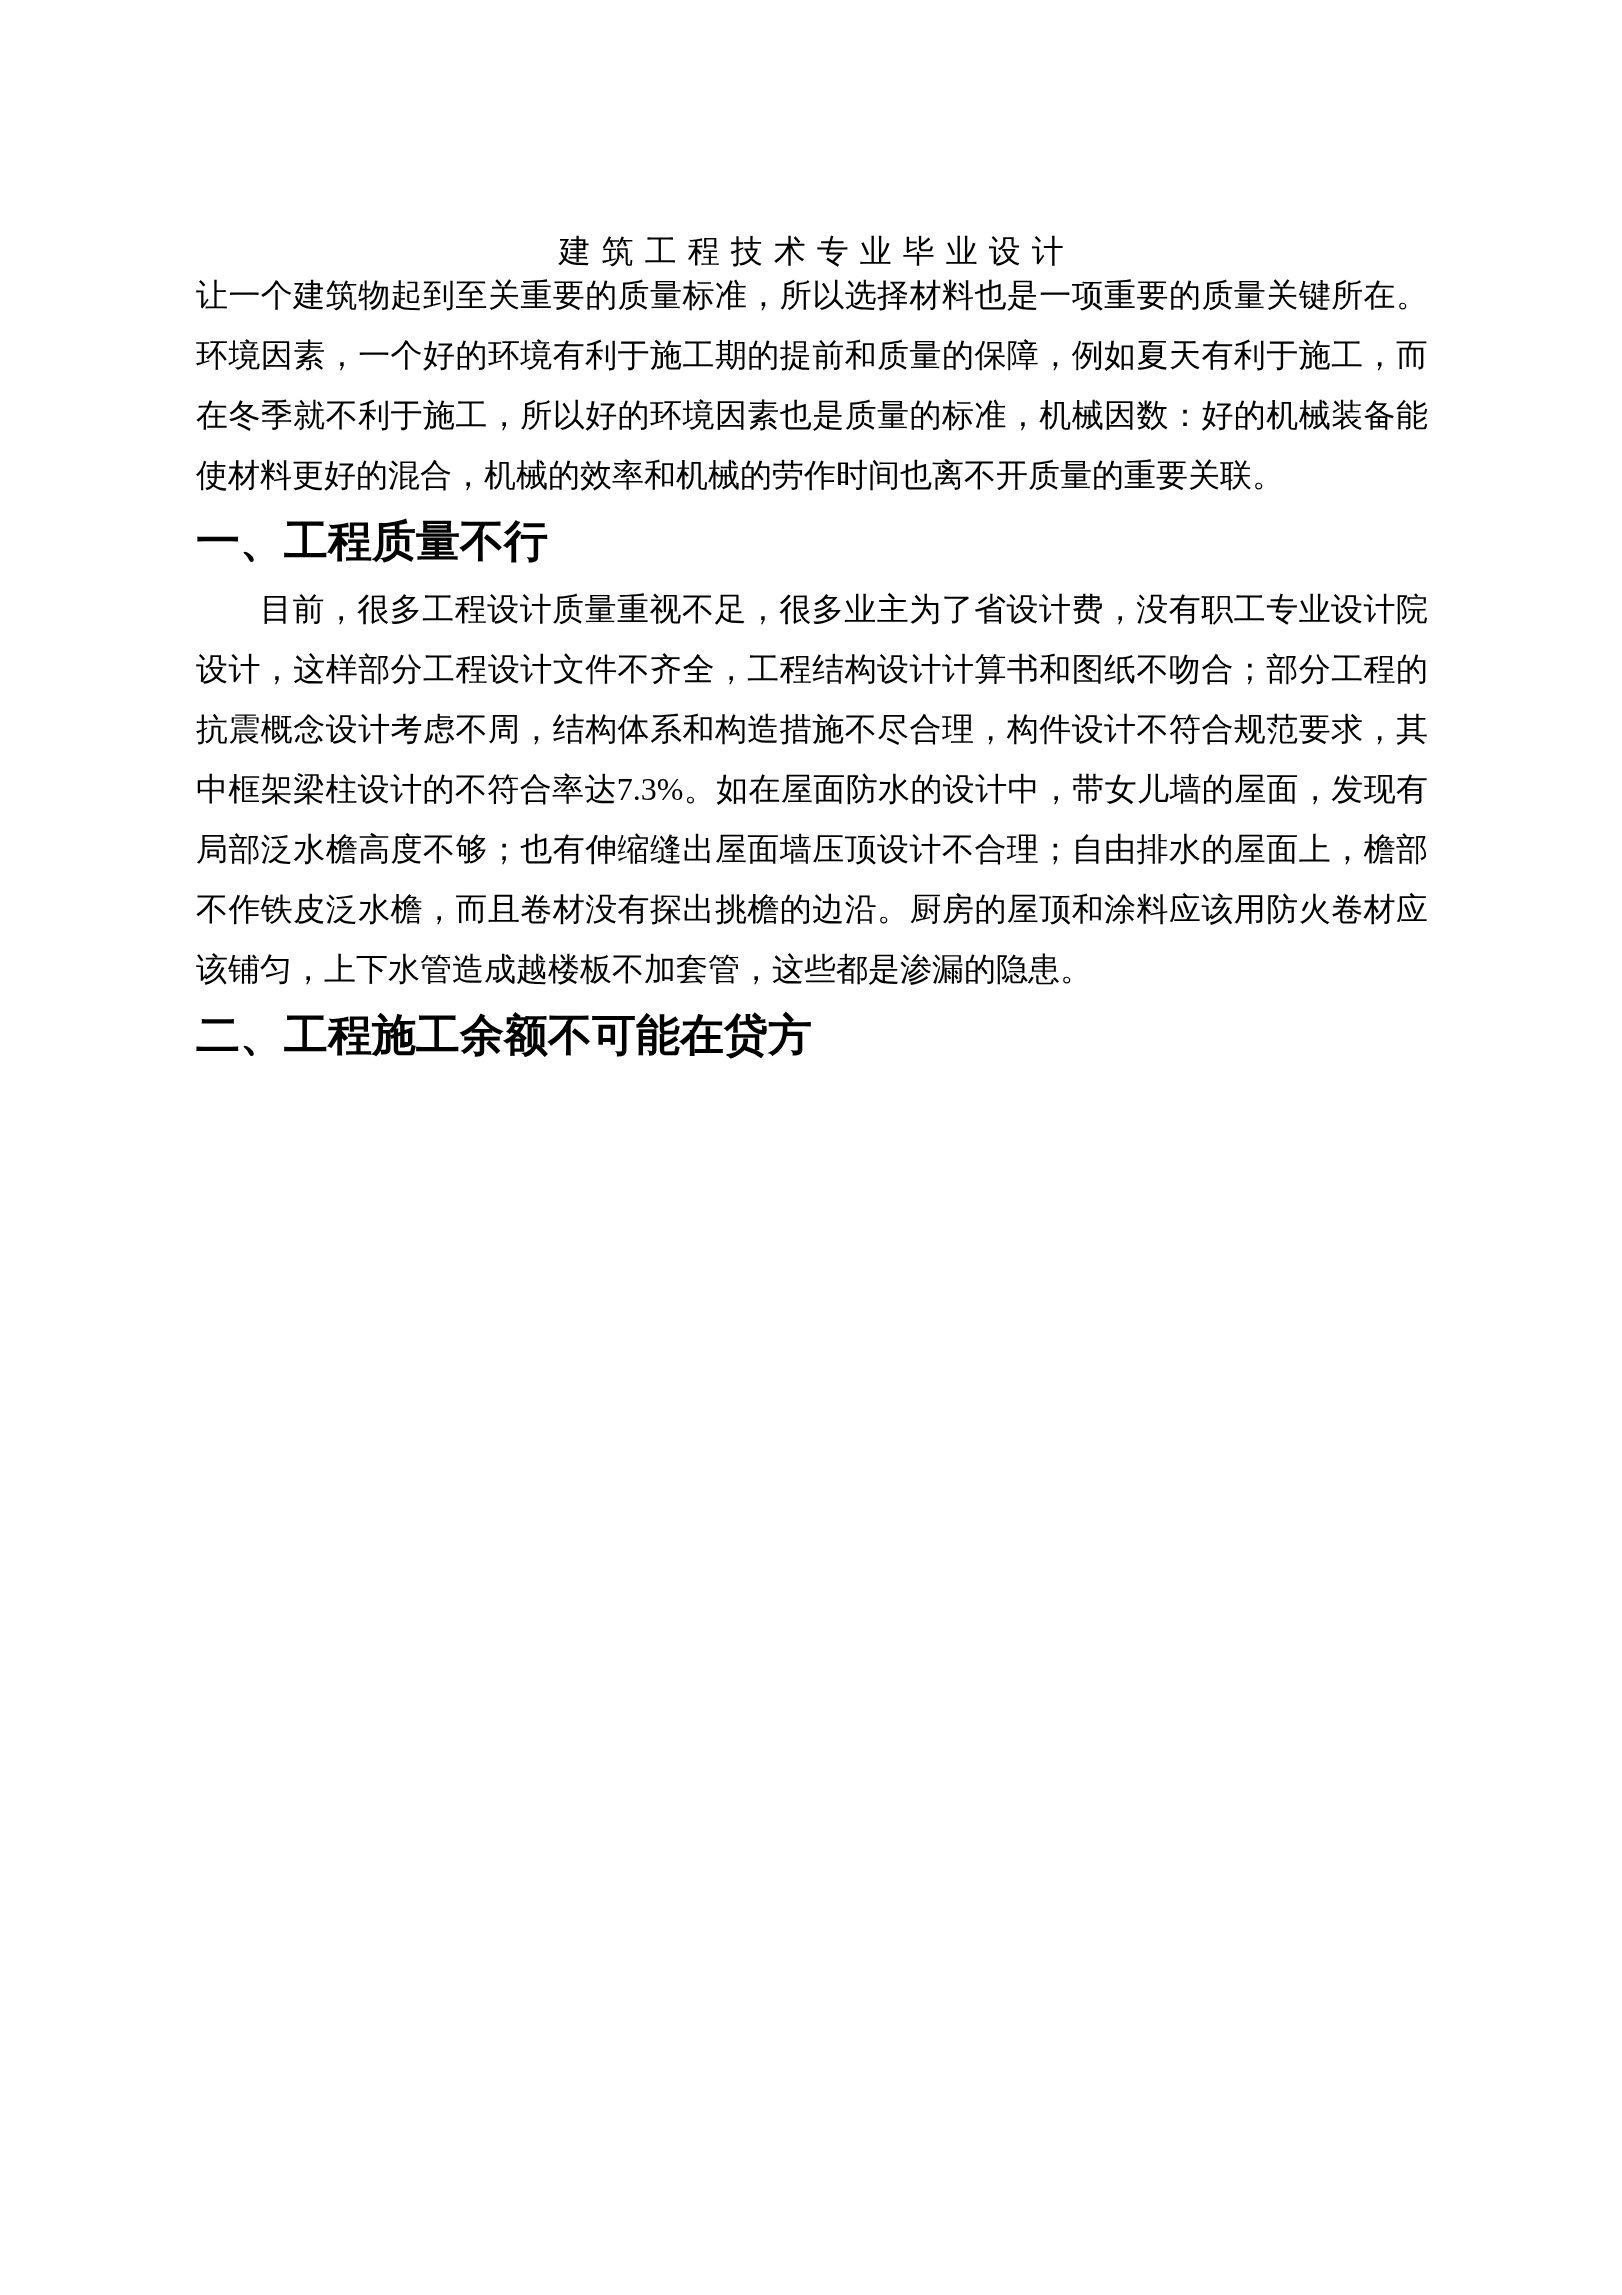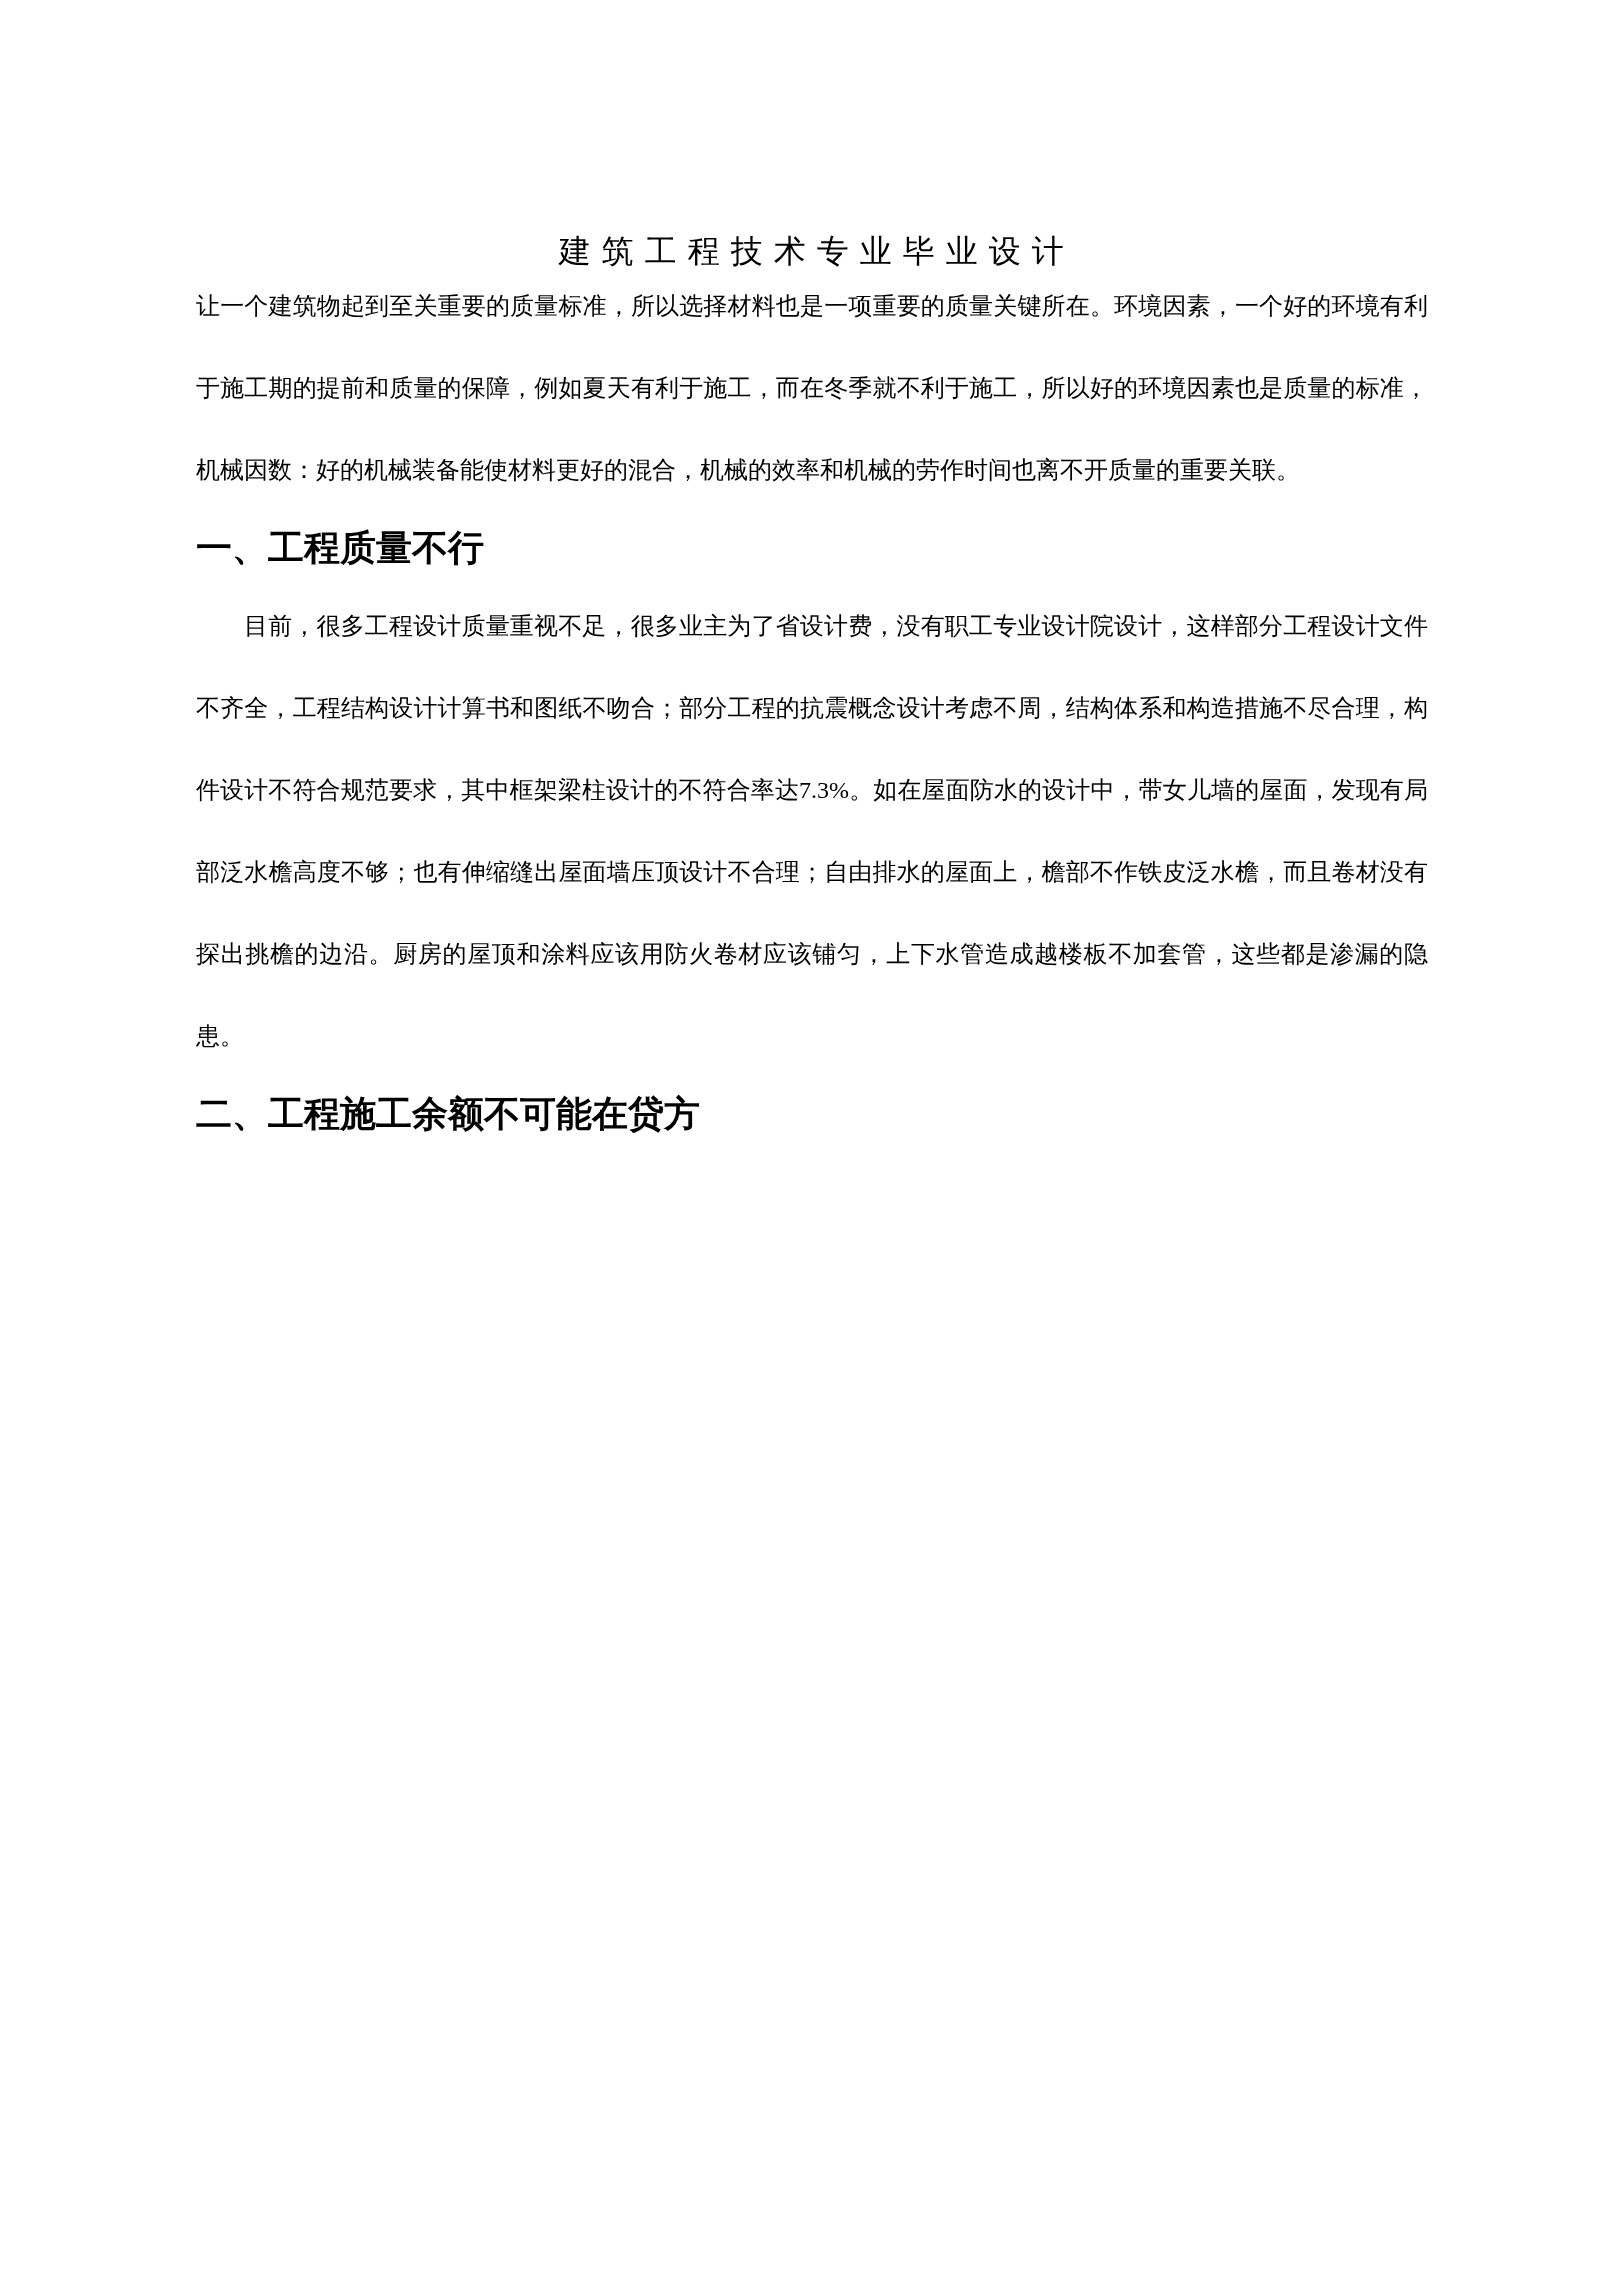--- a/index.html
+++ b/index.html
@@ -27,36 +27,36 @@
     margin: 0;
     font-size: 32px;
     font-weight: normal;
     text-align: center;
     line-height: 27px;
     letter-spacing: 1.5px;
     white-space: nowrap;
   }
   .para, .heading {
     margin: 0;
-    font-size: 24px;
-    line-height: 82px;
+    font-size: 32px;
+    line-height: 60px;
     text-align: justify;
     text-justify: inter-character;
     letter-spacing: 0;
   }
   .para {
     text-indent: 2em;
   }
   .para.noindent {
     text-indent: 0;
   }
   .heading {
     font-weight: bold;
     text-align: left;
-    font-size: 36px;
+    font-size: 44px;
     line-height: 74px;
   }
   .footer {
     position: absolute;
     top: 2160px;
     left: 0;
     width: 100%;
     text-align: center;
     font-size: 22.6px;
     line-height: 27px;

